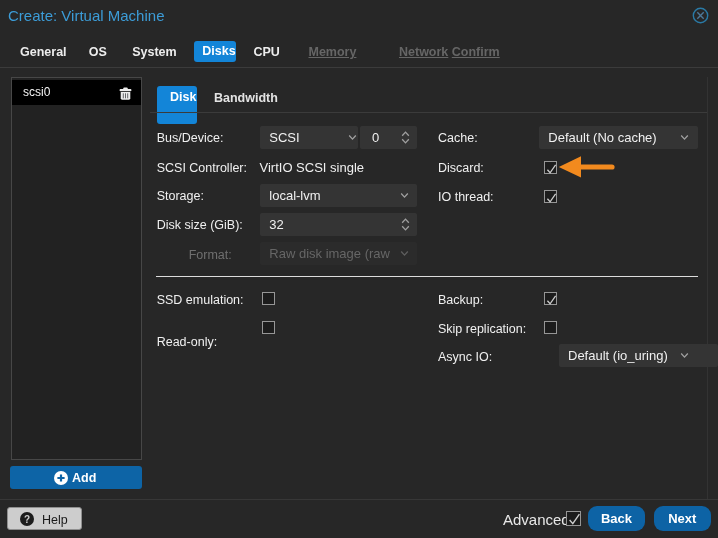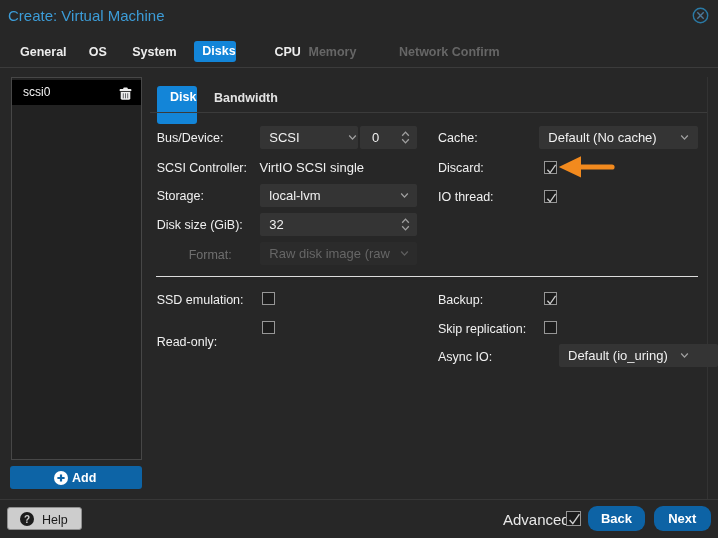--- a/index.html
+++ b/index.html
@@ -1,21 +1,21 @@
 <!DOCTYPE html>
 <html><head>
 <meta charset="utf-8">
 <style>
   * { margin:0; padding:0; box-sizing:border-box; }
   html,body { width:718px; height:538px; overflow:hidden; }
   body { font-family:"Liberation Sans", sans-serif; background:#272727; }
   .abs { position:absolute; }
   .title { position:absolute; left:8px; top:6.5px; font-size:15px; color:#3c9cd7; }
   .ttab { position:absolute; top:45px; font-size:12.5px; font-weight:bold; color:#ededed; }
-  .ttab.dim { color:#666666; }
+  .ttab.dim { color:#666666;text-decoration:underline; }
   .seltab { position:absolute; background:#1385d8; border-radius:3px; color:#fff; font-weight:bold; font-size:12.5px; text-align:right; }
   .tabline { position:absolute; left:0px; top:67px; width:718px; height:1px; background:#3b3b3b; }
 
   .listpanel { position:absolute; left:11px; top:77px; width:131px; height:383px; background:#222222; border:1px solid #474747; }
   .listrow { position:absolute; left:0px; top:2px; width:129px; height:25px; background:#000000; color:#f5f5f5; font-size:12px; line-height:25px; padding-left:11px; }
   .addbtn { position:absolute; left:10px; top:466px; width:132px; height:23px; background:#0d64a6; border-radius:3px; }
   .addbtn span { position:absolute; left:62px; top:4.5px; color:#fff; font-size:12.5px; font-weight:bold; }
 
   .lbl { position:absolute; font-size:12.5px; color:#f0f0f0; }
   .lbl.dim { color:#6f6f6f;padding-left:32px; }
@@ -37,21 +37,21 @@
   <div class="title">Create: Virtual Machine</div>
   <svg class="abs" style="left:692px; top:7px;" width="17" height="17" viewBox="0 0 17 17">
     <circle cx="8.5" cy="8.5" r="7.2" fill="none" stroke="#2a7aa6" stroke-width="1.4"></circle>
     <path d="M5.3 5.3 L11.7 11.7 M11.7 5.3 L5.3 11.7" stroke="#4e7898" stroke-width="1.4"></path>
   </svg>
 
   <div class="ttab" style="left:20px;">General</div>
   <div class="ttab" style="left:88.7px;">OS</div>
   <div class="ttab" style="left:132.2px;">System</div>
   <div class="seltab" style="left:193.7px; top:40.5px; width:42px; height:21.5px; line-height:21.5px;">Disks</div>
-  <div class="ttab" style="left:253.5px;margin-left:21px;">CPU</div>
+  <div class="ttab" style="left:253.5px;">CPU</div>
   <div class="ttab dim" style="left:308.5px;">Memory</div>
   <div class="ttab dim" style="left:399px;">Network</div>
   <div class="ttab dim" style="left:451.8px;">Confirm</div>
   <div class="tabline"></div>
 
   <div class="listpanel">
     <div class="listrow">scsi0
       <svg style="position:absolute; right:9.5px; top:7px;" width="13" height="13" viewBox="0 0 13 13">
         <path d="M4.2 1.6 Q4.2 0.4 5.4 0.4 L7.6 0.4 Q8.8 0.4 8.8 1.6 L8.8 2 L11.5 2 Q12.4 2 12.4 2.9 L12.4 3.5 Q12.4 4.3 11.5 4.3 L1.5 4.3 Q0.6 4.3 0.6 3.5 L0.6 2.9 Q0.6 2 1.5 2 L4.2 2 Z M5.6 1.7 L7.4 1.7 L7.4 2 L5.6 2 Z" fill="#ececec"></path>
         <path d="M1.7 5 L11.3 5 L11.3 11.3 Q11.3 12.7 9.9 12.7 L3.1 12.7 Q1.7 12.7 1.7 11.3 Z" fill="#ececec"></path>

